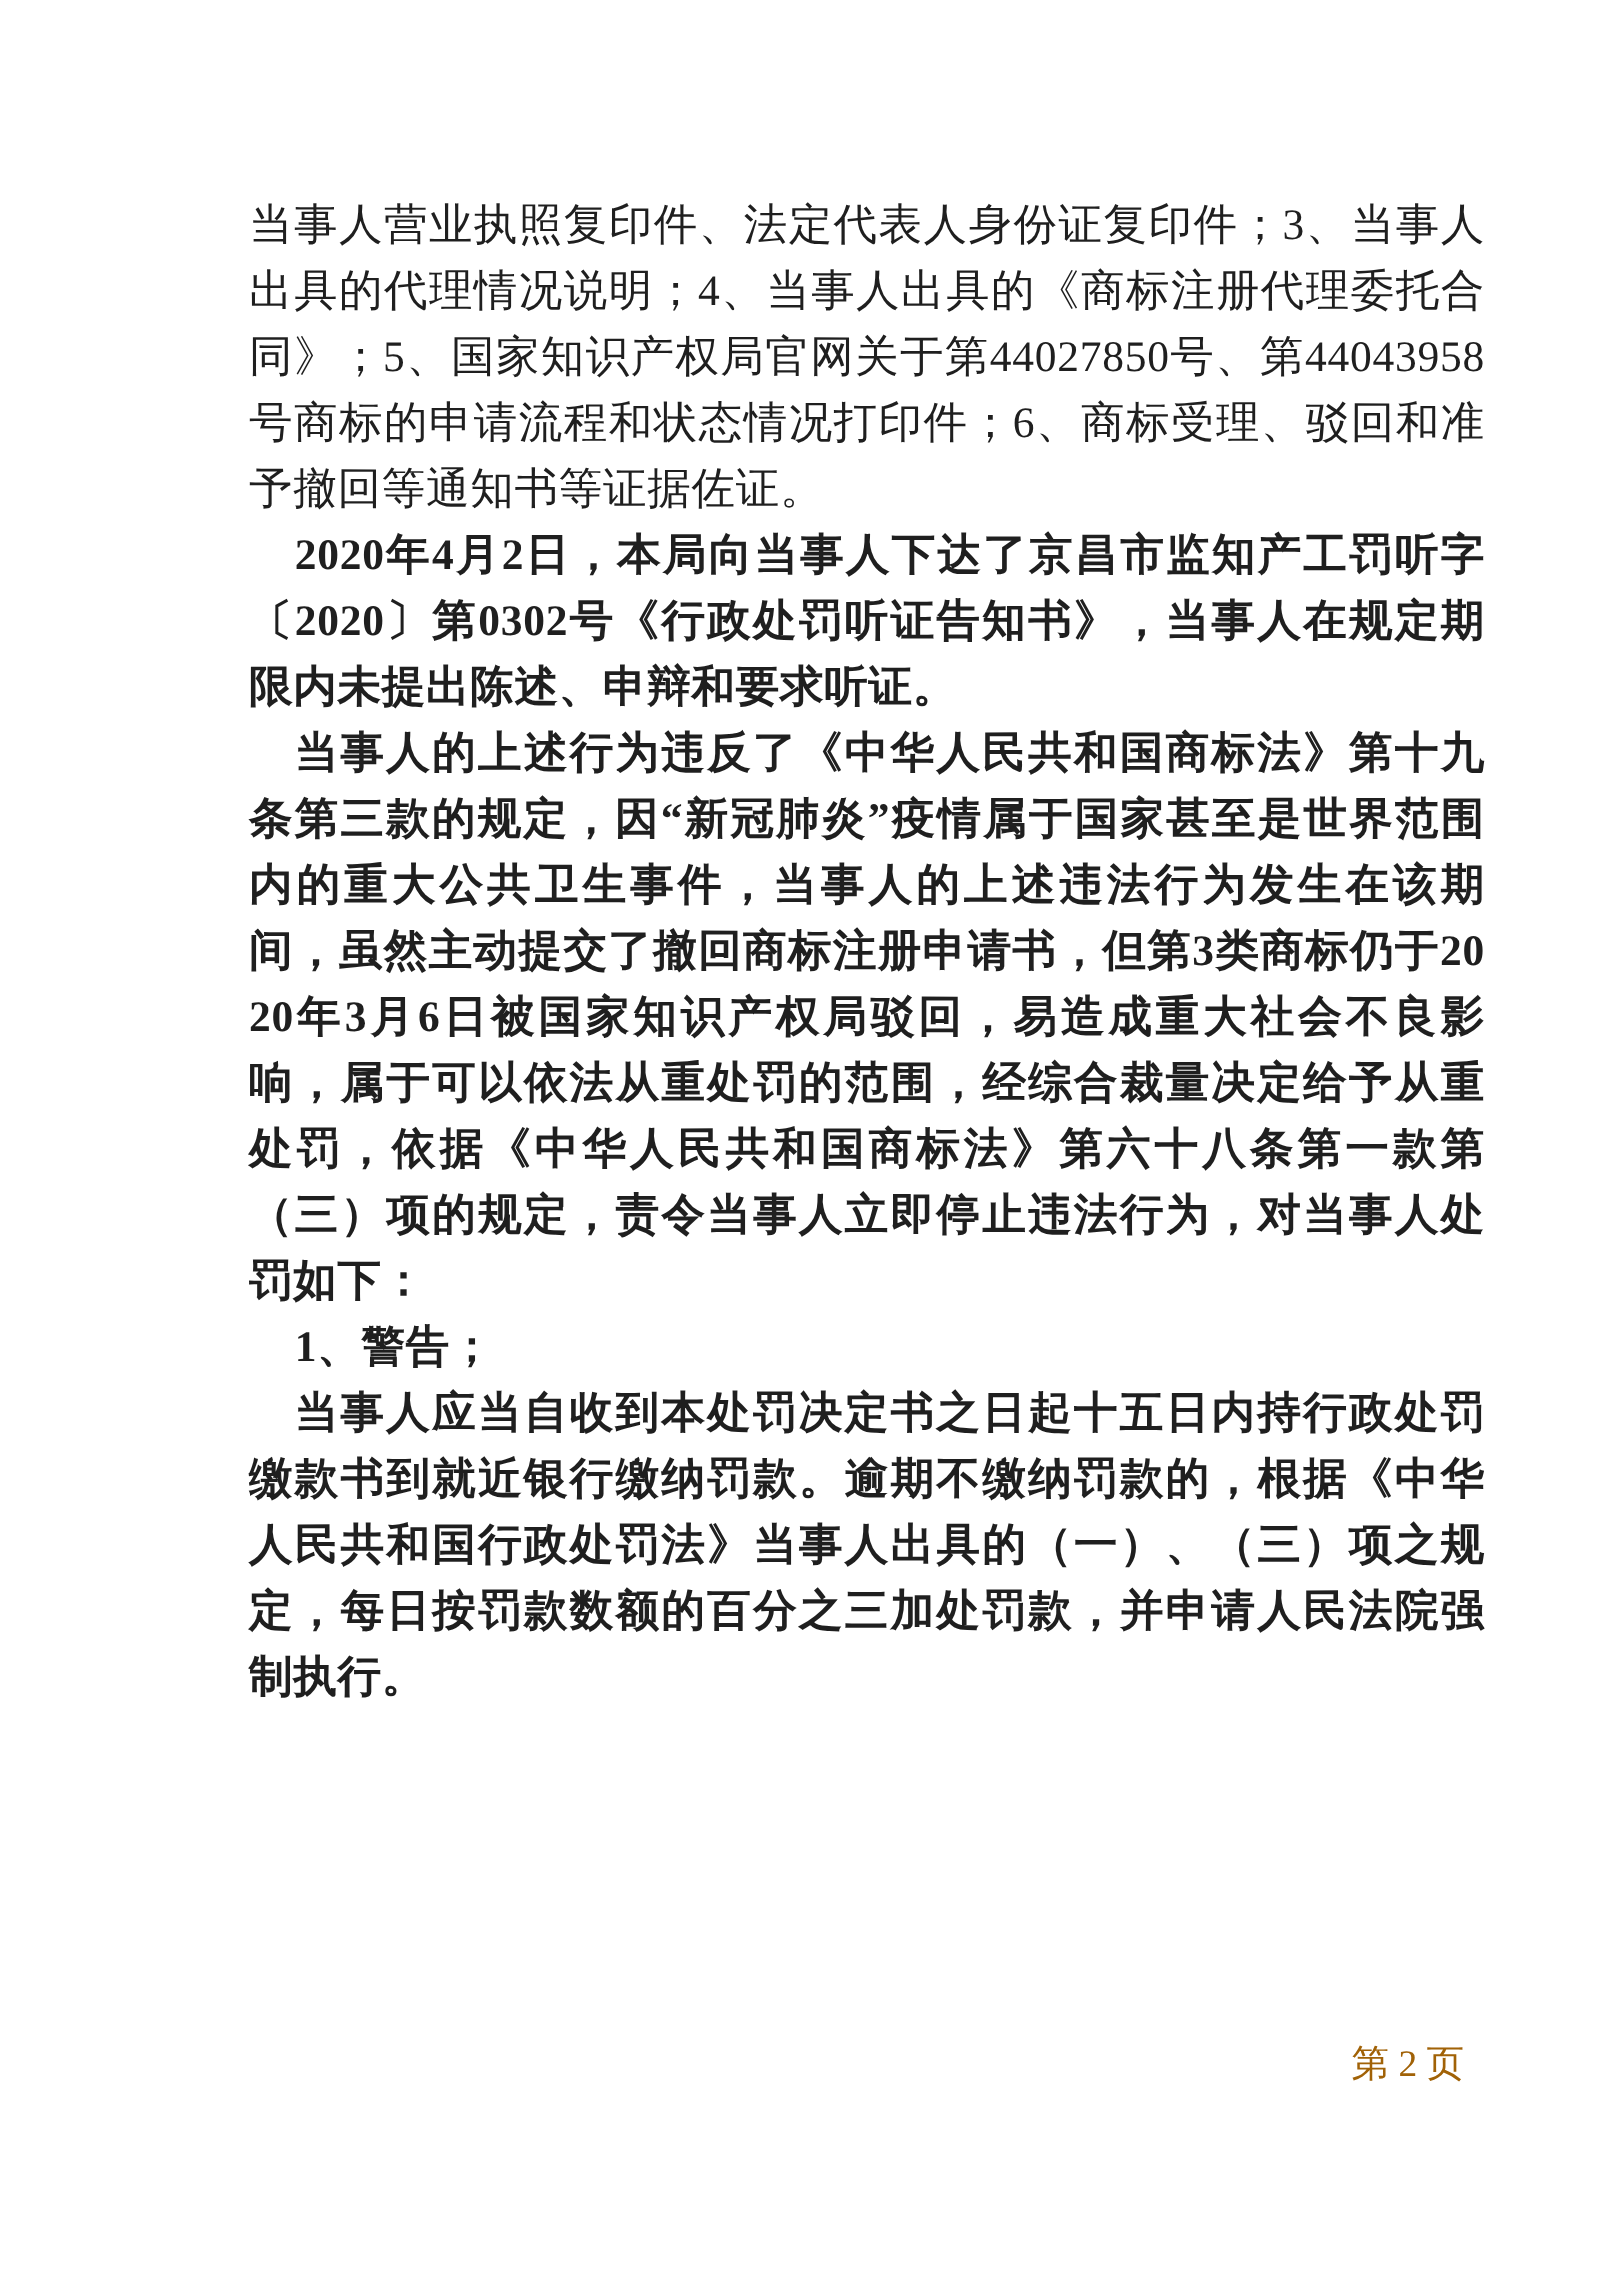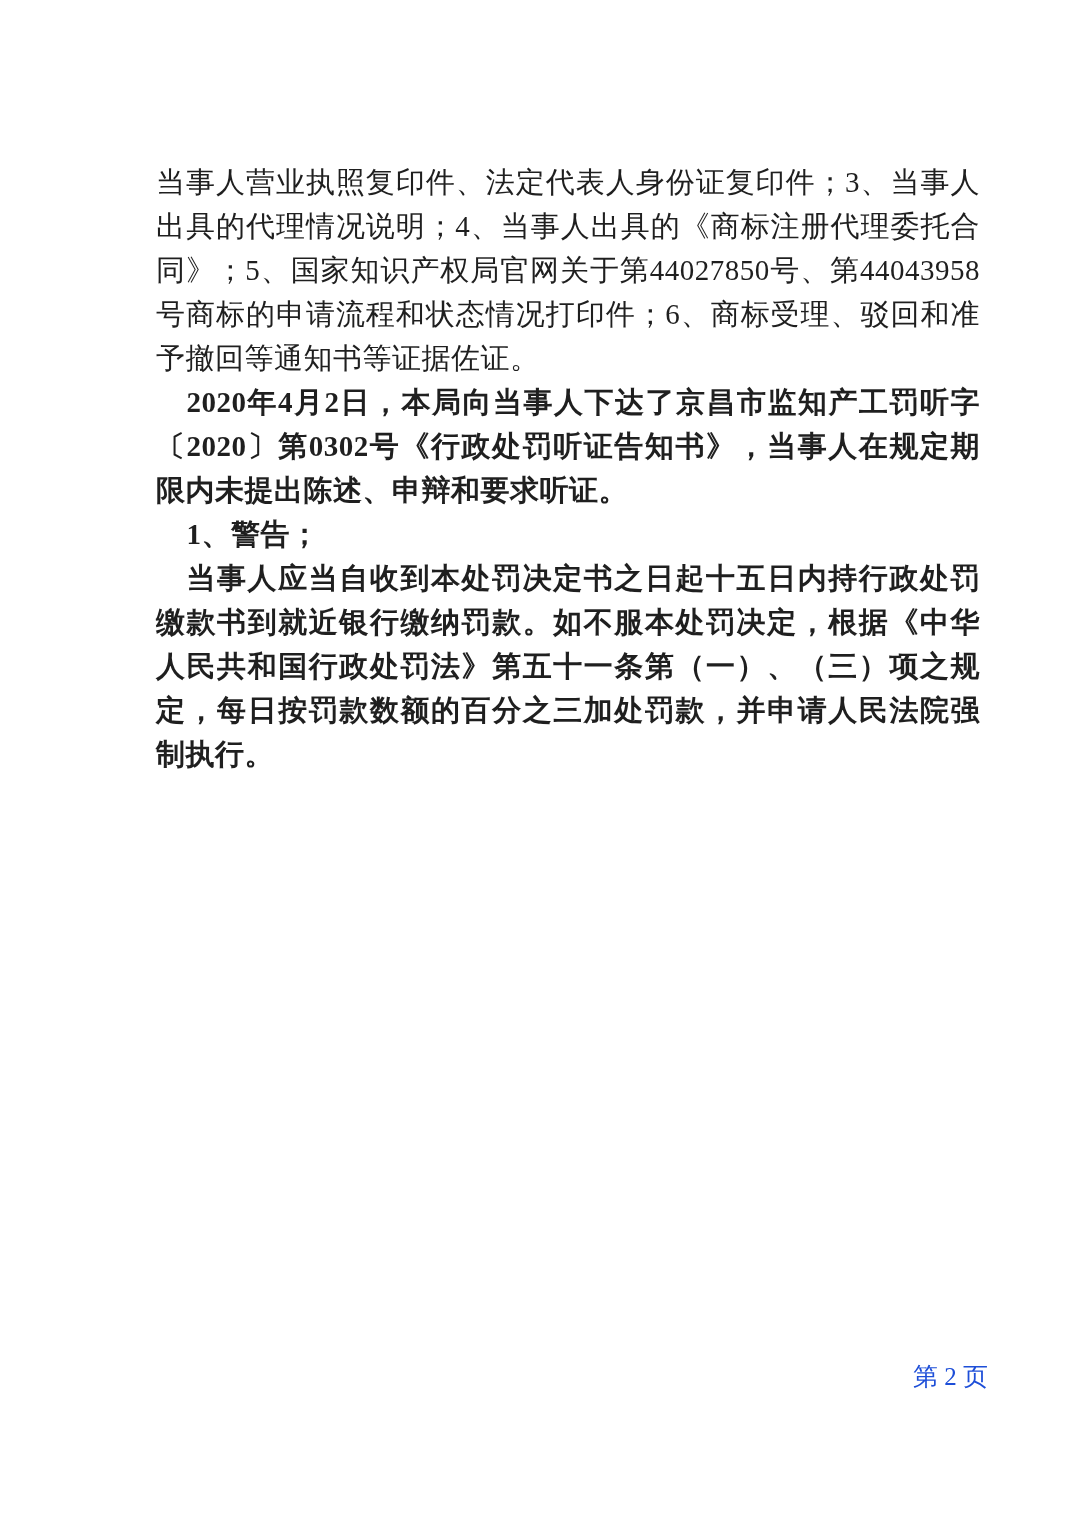--- a/index.html
+++ b/index.html
@@ -11,61 +11,61 @@
     position: relative;
     width: 1080px;
     height: 1528px;
     background: #ffffff;
     overflow: hidden;
     font-family: "Liberation Serif", "DejaVu Serif", serif;
     color: #1f1f1f;
   }
   .doc-body {
     position: absolute;
-    left: 156px;
+    left: 166px;
     top: 128px;
     width: 824px;
-    margin-top: 32px;
   }
   .doc-body p {
     margin: 0;
     padding: 0;
     font-size: 29px;
     line-height: 44px;
     text-align: justify;
     text-justify: inter-ideograph;
     letter-spacing: 0.5px;
     word-break: break-all;
   }
   .doc-body p.indent {
     text-indent: 1.05em;
     font-weight: bold;
   }
   .page-footer {
     position: absolute;
-    right: 92px;
+    right: 104px;
     top: 1362px;
     font-size: 25px;
     line-height: 30px;
-    color: #1d4ed8;
+    color: #a16207;
   }
 </style>
 </head>
 <body>
 
 <div class="page">
 
   <div class="doc-body">
     <p>当事人营业执照复印件、法定代表人身份证复印件；3、当事人出具的代理情况说明；4、当事人出具的《商标注册代理委托合同》；5、国家知识产权局官网关于第44027850号、第44043958号商标的申请流程和状态情况打印件；6、商标受理、驳回和准予撤回等通知书等证据佐证。</p>
 
     <p class="indent">2020年4月2日，本局向当事人下达了京昌市监知产工罚听字〔2020〕第0302号《行政处罚听证告知书》，当事人在规定期限内未提出陈述、申辩和要求听证。</p>
 
+    <p class="indent">当事人的上述行为违反了《中华人民共和国商标法》第十九条第三款的规定，因“新冠肺炎”疫情属于国家甚至是世界范围内的重大公共卫生事件，当事人的上述违法行为发生在该期间，虽然主动提交了撤回商标注册申请书，但第3类商标仍于2020年3月6日被国家知识产权局驳回，易造成重大社会不良影响，属于可以依法从重处罚的范围，经综合裁量决定给予从重处罚，依据《中华人民共和国商标法》第六十八条第一款第（三）项的规定，责令当事人立即停止违法行为，对当事人处罚如下：</p>
 
     <p class="indent">1、警告；</p>
 
 
-    <p class="indent">当事人应当自收到本处罚决定书之日起十五日内持行政处罚缴款书到就近银行缴纳罚款。如不服本处罚决定，根据《中华人民共和国行政处罚法》第五十一条第（一）、（三）项之规定，每日按罚款数额的百分之三加处罚款，并申请人民法院强制执行。</p>
+    <p class="indent">当事人应当自收到本处罚决定书之日起十五日内持行政处罚缴款书到就近银行缴纳罚款。逾期不缴纳罚款的，根据《中华人民共和国行政处罚法》当事人出具的（一）、（三）项之规定，每日按罚款数额的百分之三加处罚款，并申请人民法院强制执行。</p>
 
   </div>
 
   <div class="page-footer">第 2 页</div>
 
 </div>
 
 </body></html>

